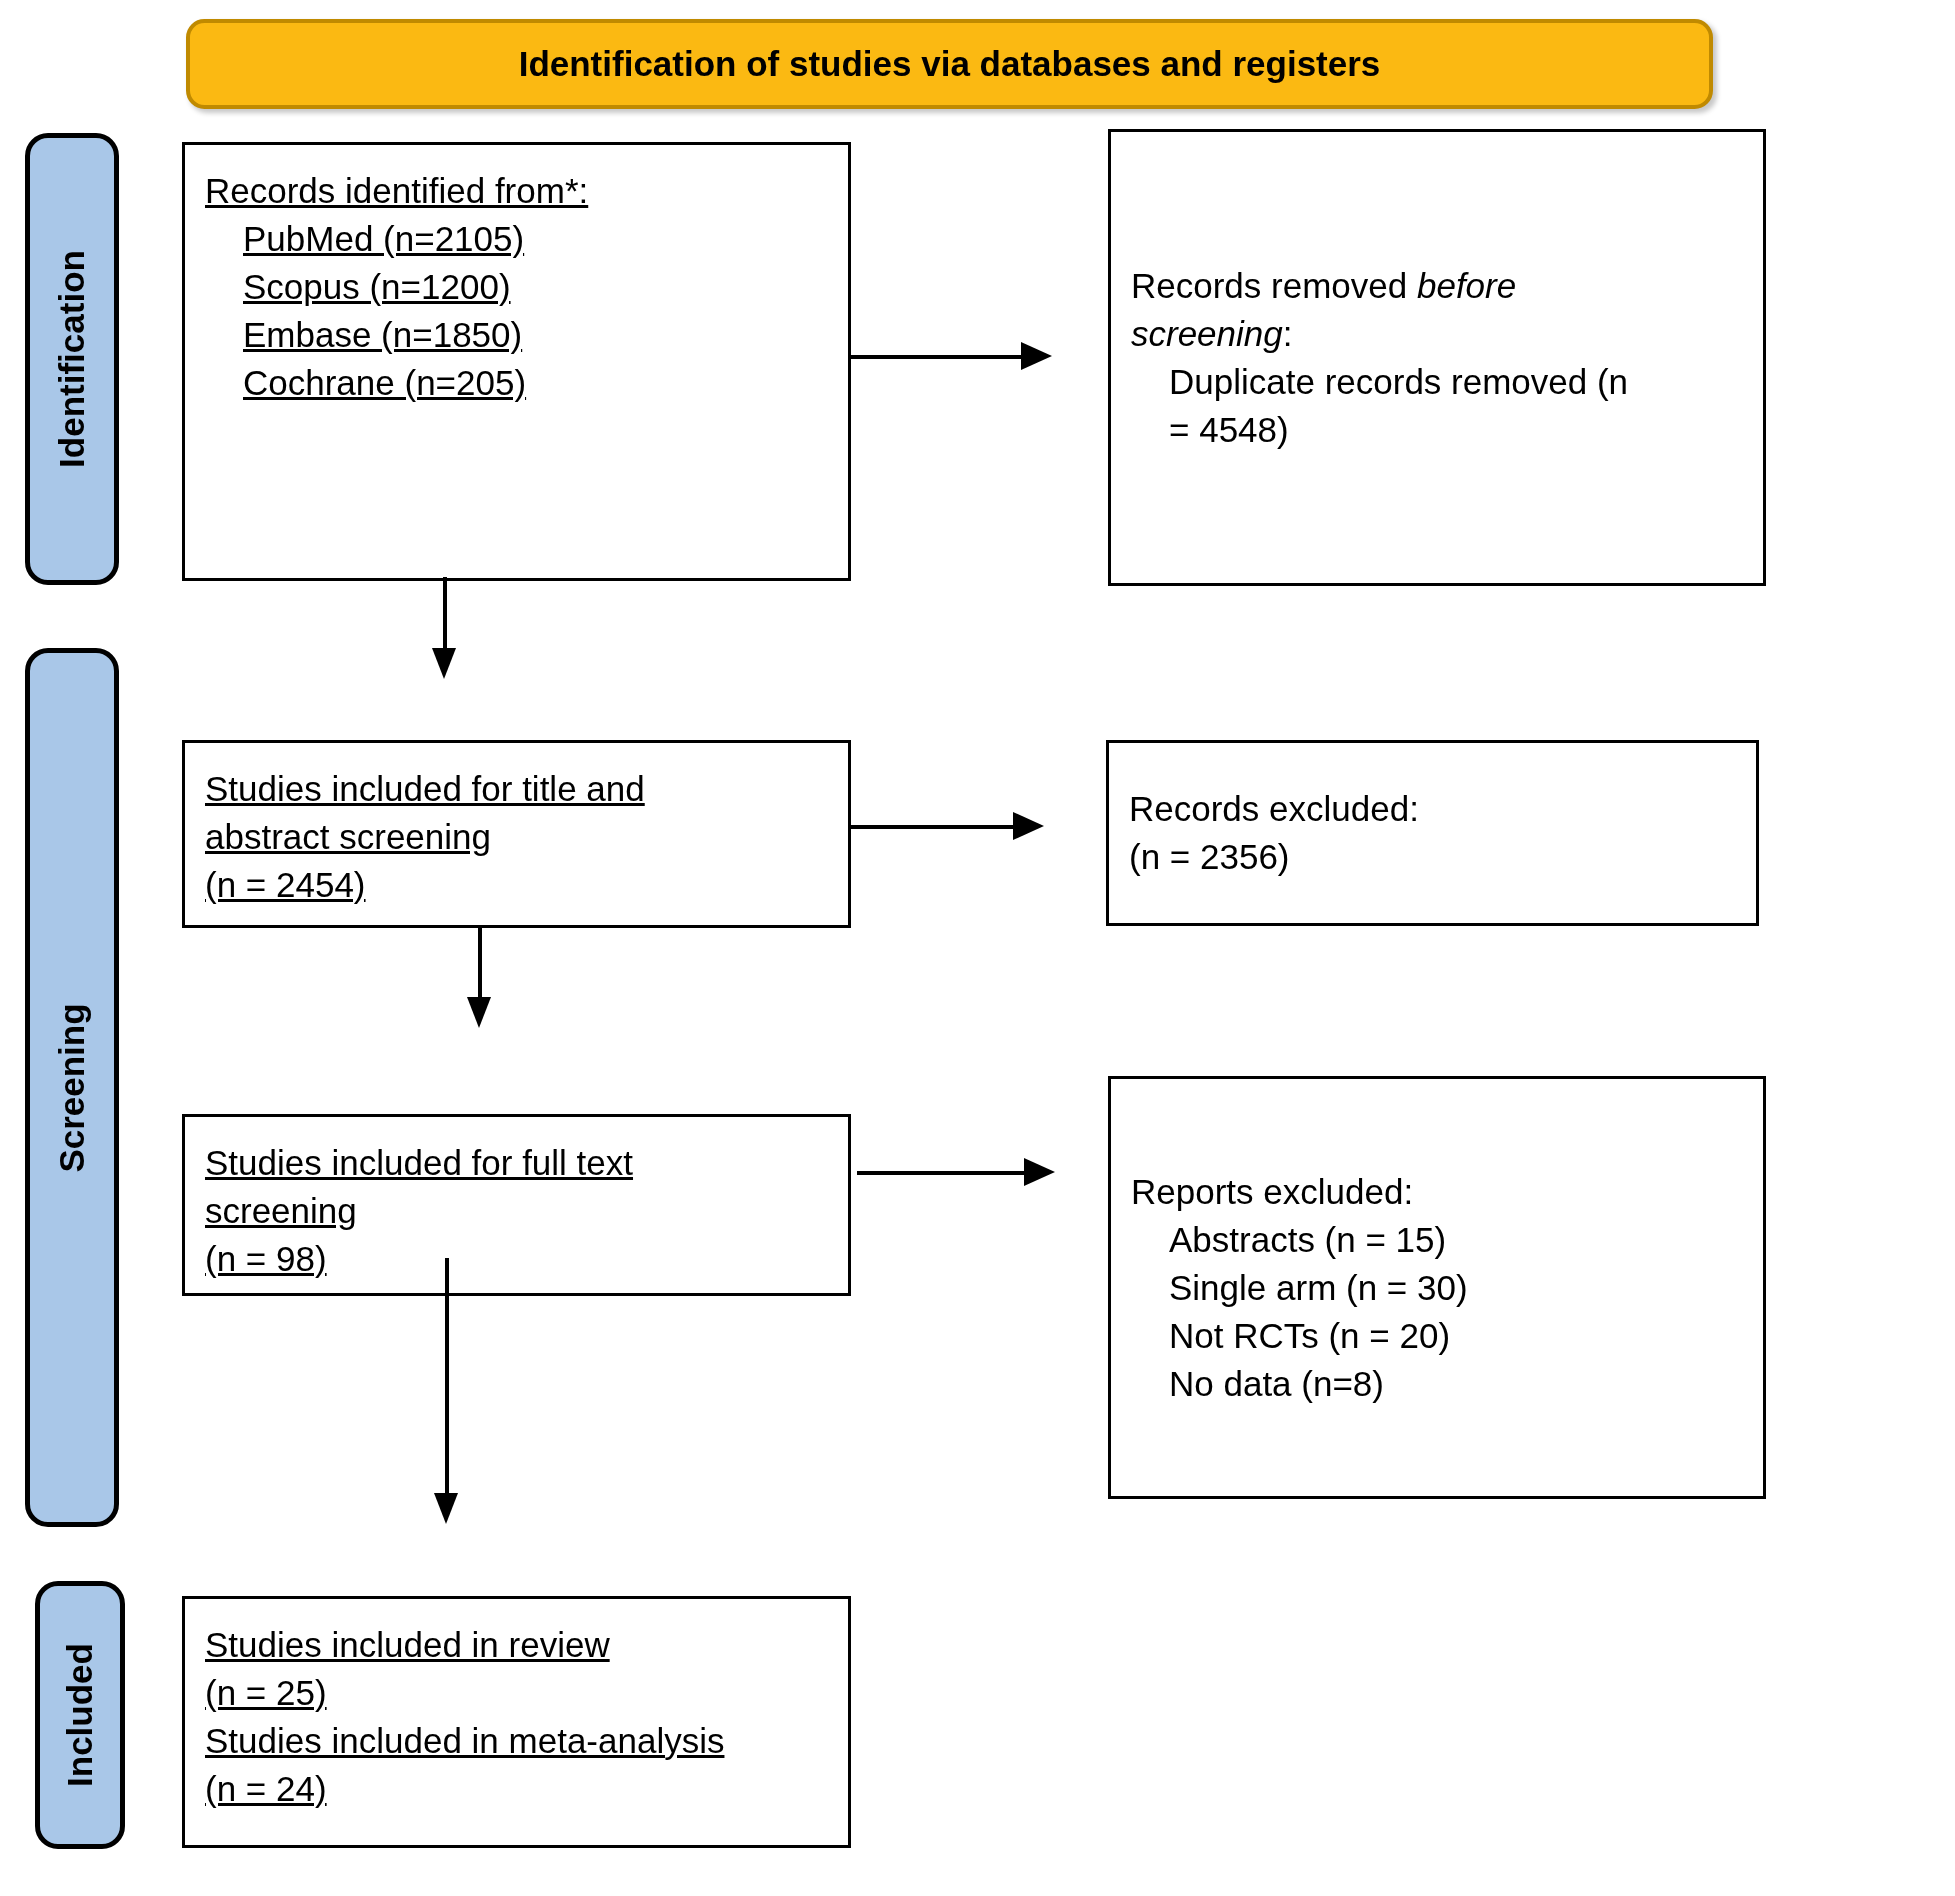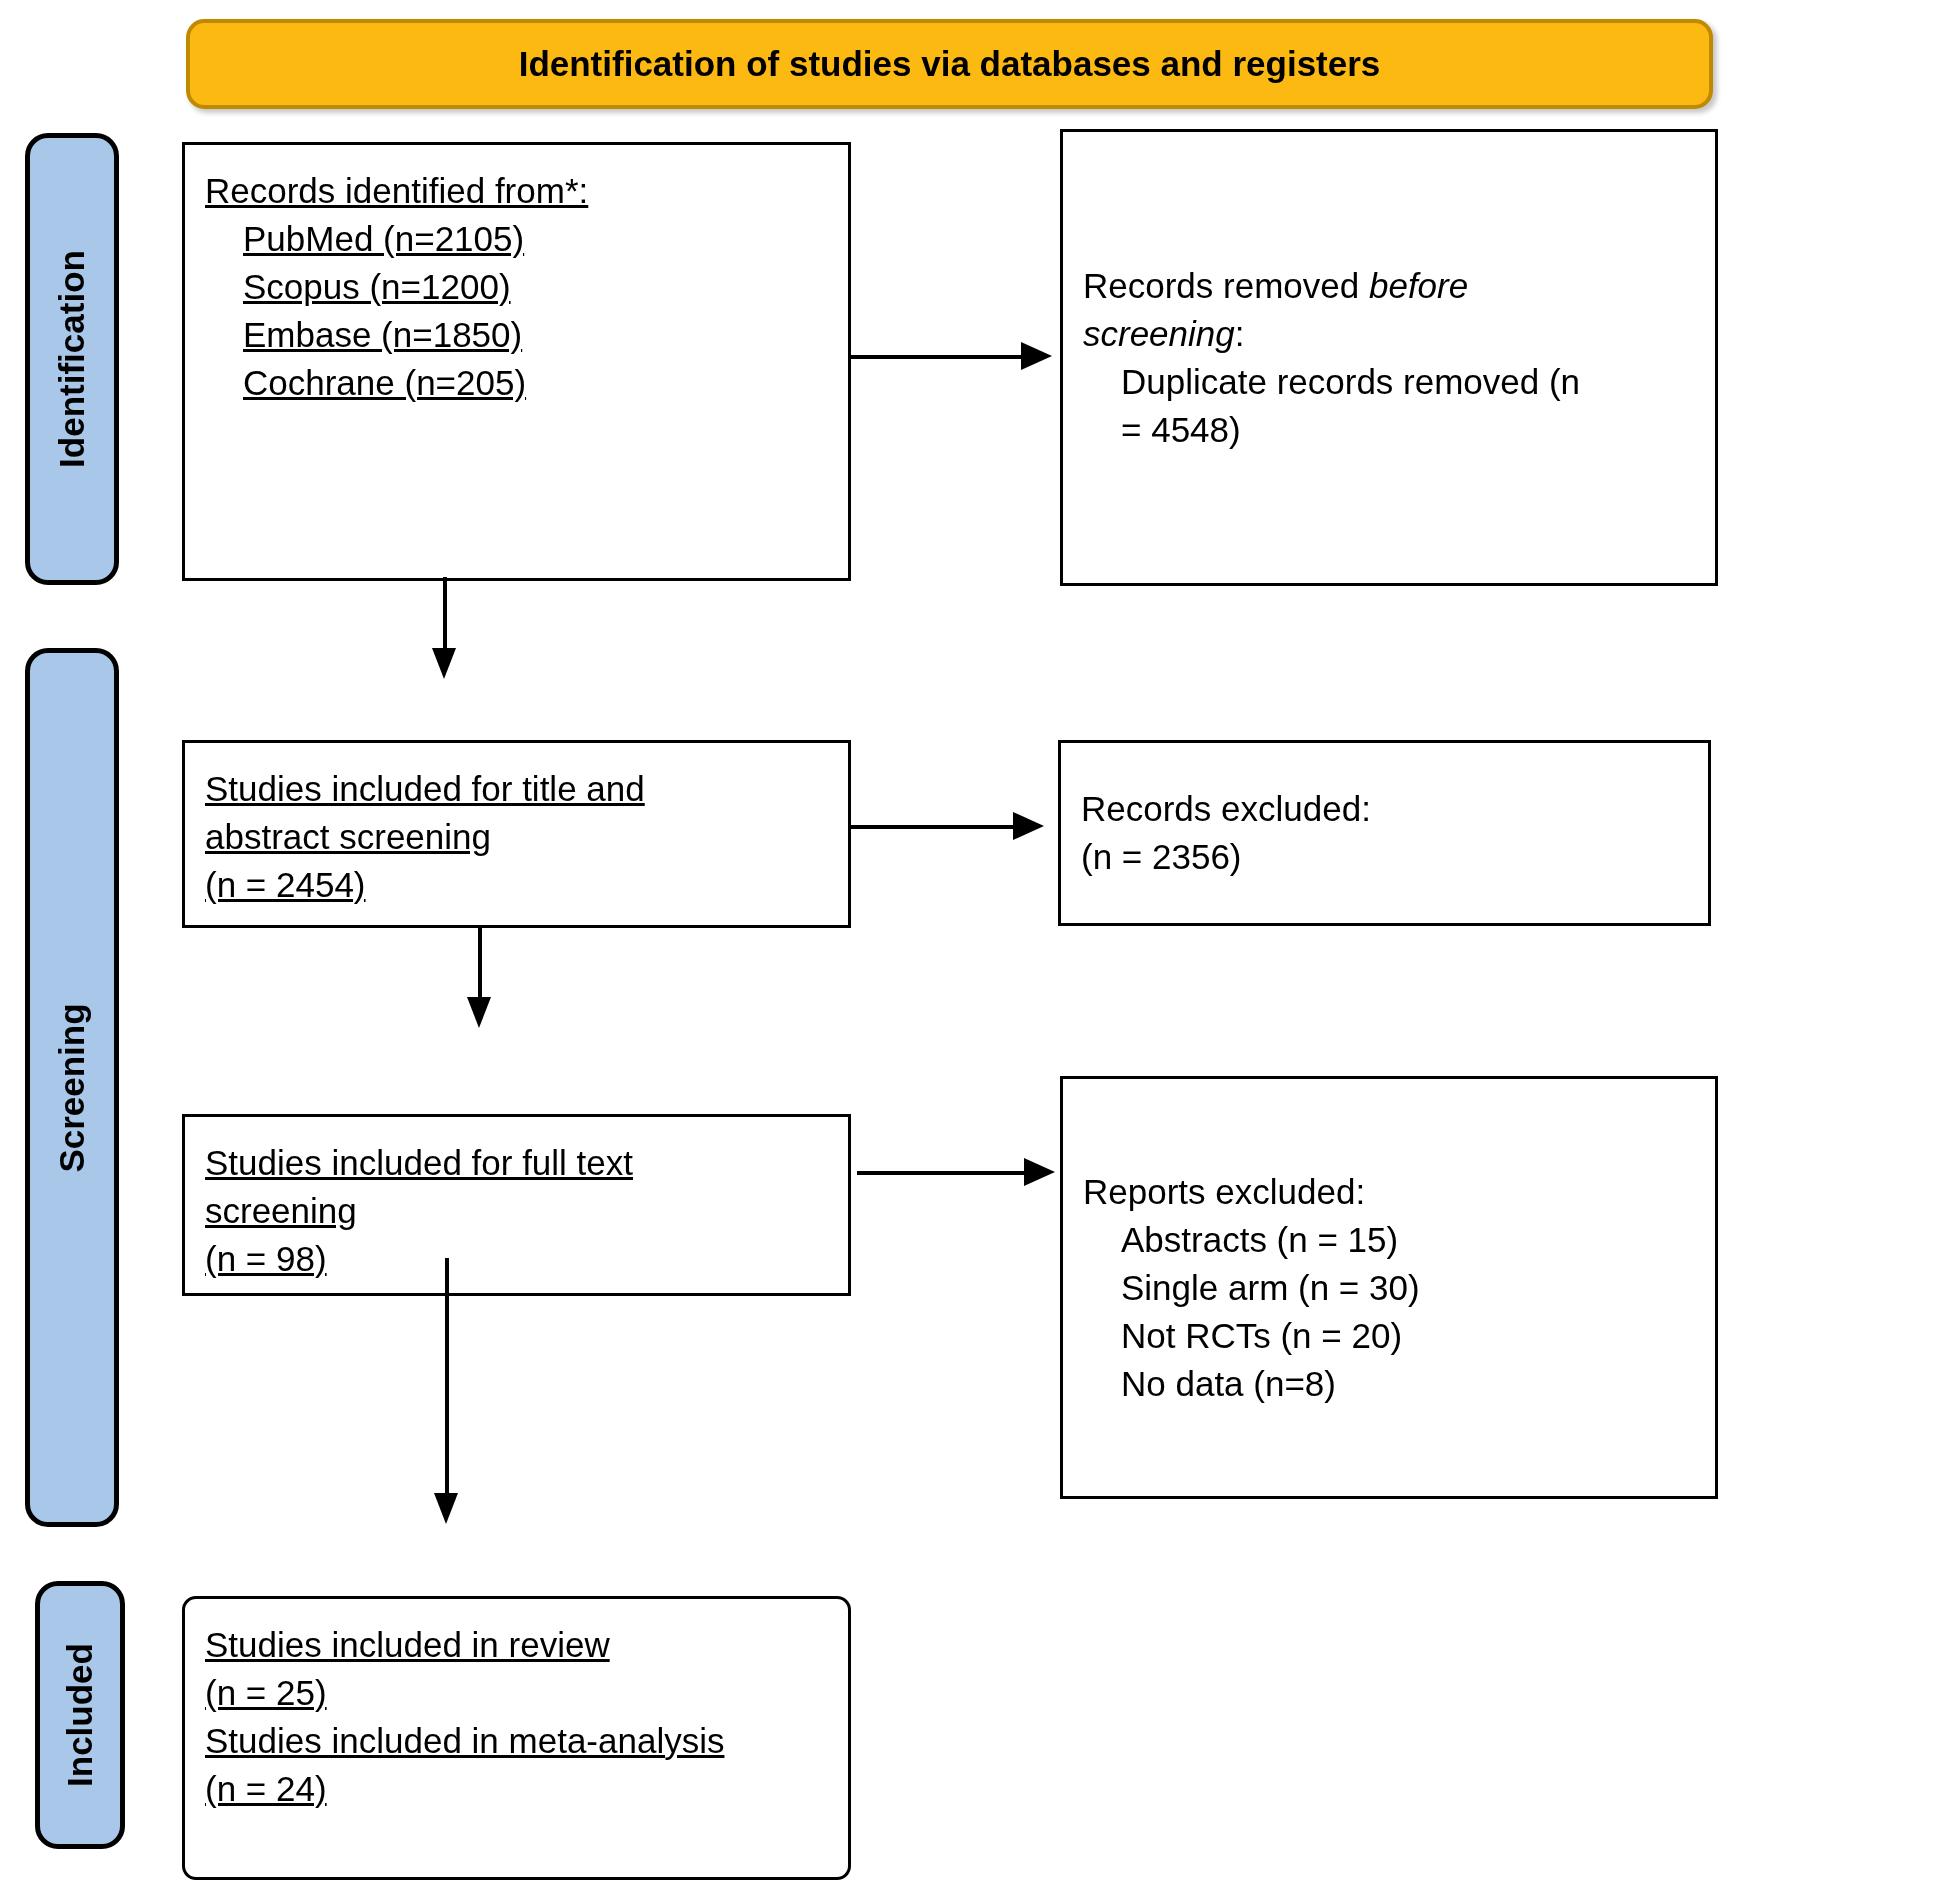--- a/index.html
+++ b/index.html
@@ -53,32 +53,32 @@
   
   .box{
     position:absolute;
     background:#ffffff;
     border:3.8px solid var(--box-border);
     box-sizing:border-box;
     font-size:35px;
     line-height:48px;
   }
   .box .inner{padding:21.5px 15.3px 0 20px;text-decoration:underline;}
-  .box.vcenter{display:flex; flex-direction:column; justify-content:center;}
+  .box.vcenter{display:flex; flex-direction:column; justify-content:center;margin-left:48px;}
   .box.vcenter .line{padding-left:20px; padding-right:15.3px;}
   .box .inner .line{padding:0;}
   .indent{padding-left:38px !important;}
   .box.vcenter .indent{padding-left:58px !important;}
   #box1{left:182px; top:142px;  width:669px; height:439px;}
   #box2{left:1060px; top:129px; width:658px; height:457px;}
   #box3{left:182px; top:740px;  width:669px; height:188px;}
   #box4{left:1058px; top:740px; width:653px; height:186px;}
   #box5{left:182px; top:1080px; width:669px; height:182px;margin-top:34px;}
   #box6{left:1060px; top:1076px; width:658px; height:423px;}
-  #box7{left:182px; top:1596px; width:669px; height:284px;border-radius:14px;}
+  #box7{left:182px; top:1596px; width:669px; height:252px;}
   
   .vline{position:absolute; width:3.8px; background:var(--arrow);}
   .hline{position:absolute; height:3.8px; background:var(--arrow);}
   .head-down{
     position:absolute; width:0; height:0;
     border-left:12.3px solid transparent;
     border-right:12.3px solid transparent;
     border-top:31px solid var(--arrow);
   }
   .head-right{

